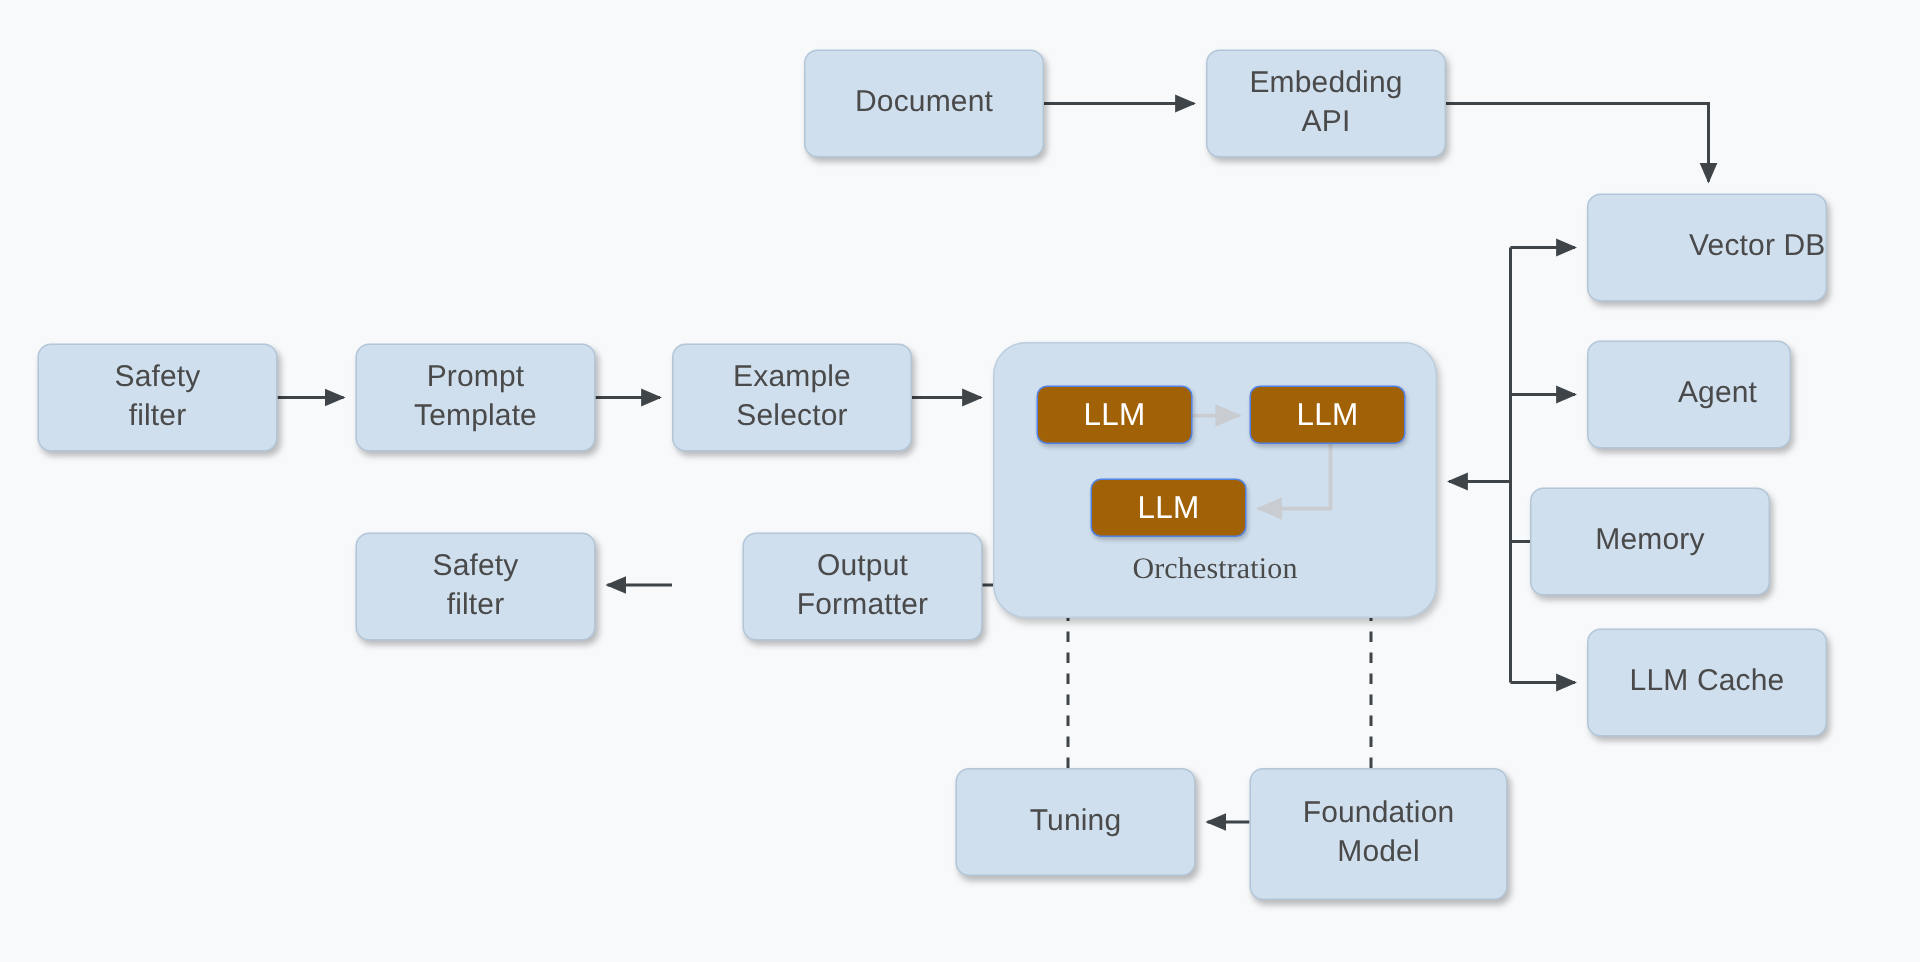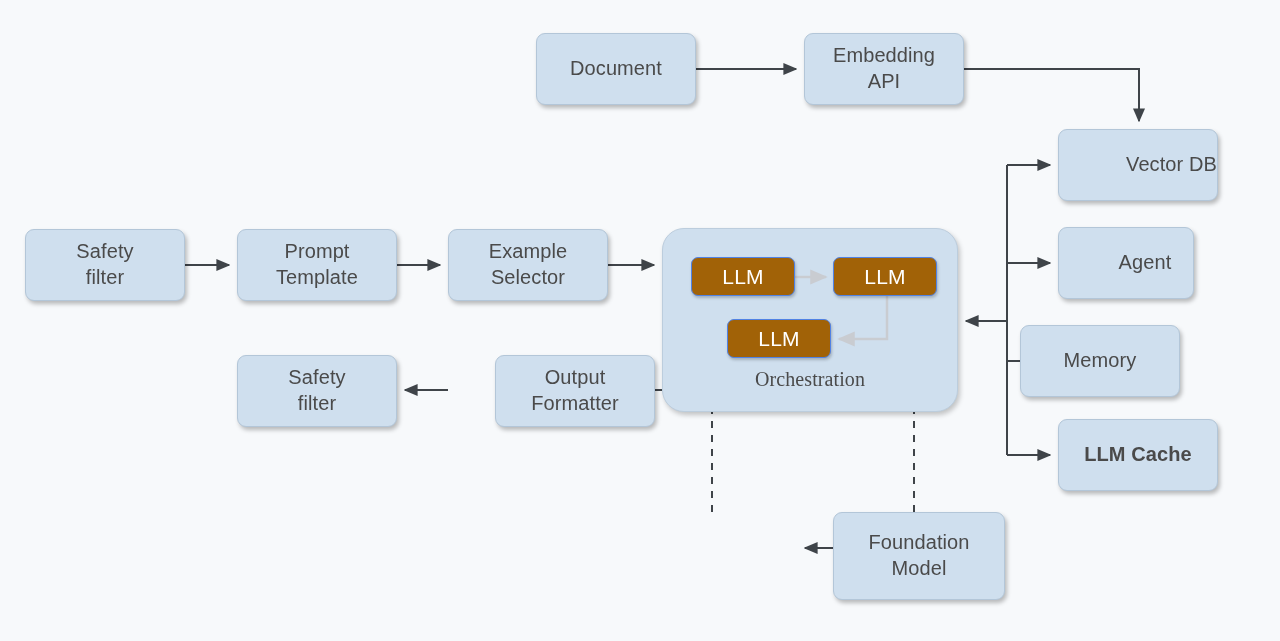--- a/index.html
+++ b/index.html
@@ -153,21 +153,21 @@
   </div>
 
   <div class="node" style="left:1058px; top:227px; width:136px; height:72px;padding-left:38px;">
     <span>Agent</span>
   </div>
 
   <div class="node" style="left:1020px; top:325px; width:160px; height:72px;">
     <span>Memory</span>
   </div>
 
-  <div class="node" style="left:1058px; top:419px; width:160px; height:72px;font-weight:bold;">
+  <div class="node" style="left:1058px; top:419px; width:160px; height:72px;">
     <span>LLM Cache</span>
   </div>
 
   <div class="node" style="left:25px; top:229px; width:160px; height:72px;">
     <span>Safety
 filter</span>
   </div>
 
   <div class="node" style="left:448px; top:229px; width:160px; height:72px;">
     <span>Example
@@ -205,19 +205,22 @@
   <div class="node" style="left:237px; top:355px; width:160px; height:72px;">
     <span>Safety
 filter</span>
   </div>
 
   <div class="node" style="left:448px; top:355px; width:160px; height:72px;margin-left:47px;">
     <span>Output
 Formatter</span>
   </div>
 
+  <div class="node" style="left:637px; top:512px; width:160px; height:72px;">
+    <span>Tuning</span>
+  </div>
 
   <div class="node" style="left:833px; top:512px; width:172px; height:88px;">
     <span>Foundation
 Model</span>
   </div>
 
 </div>
 
 </body></html>

